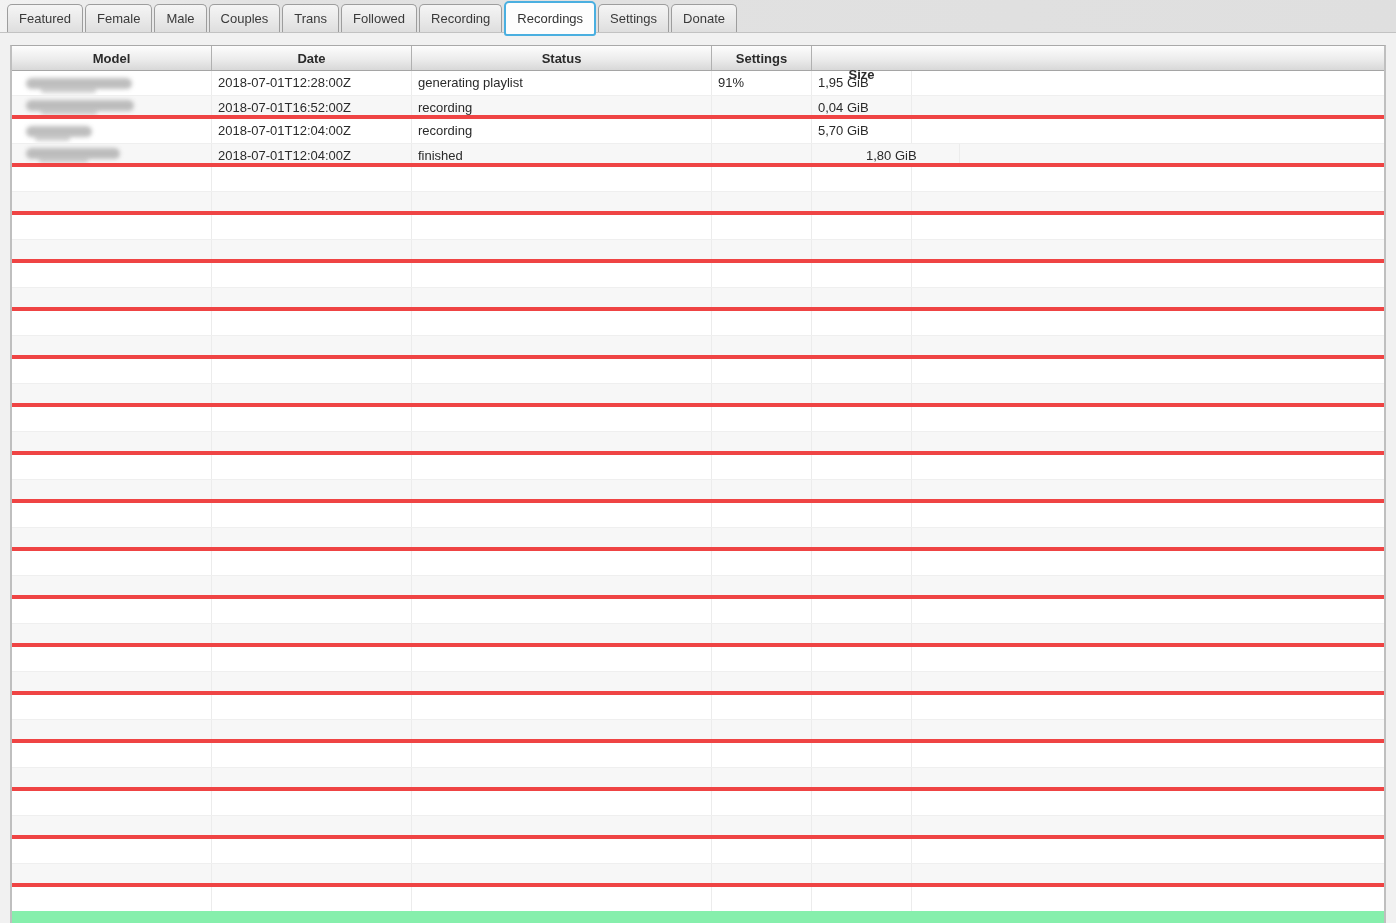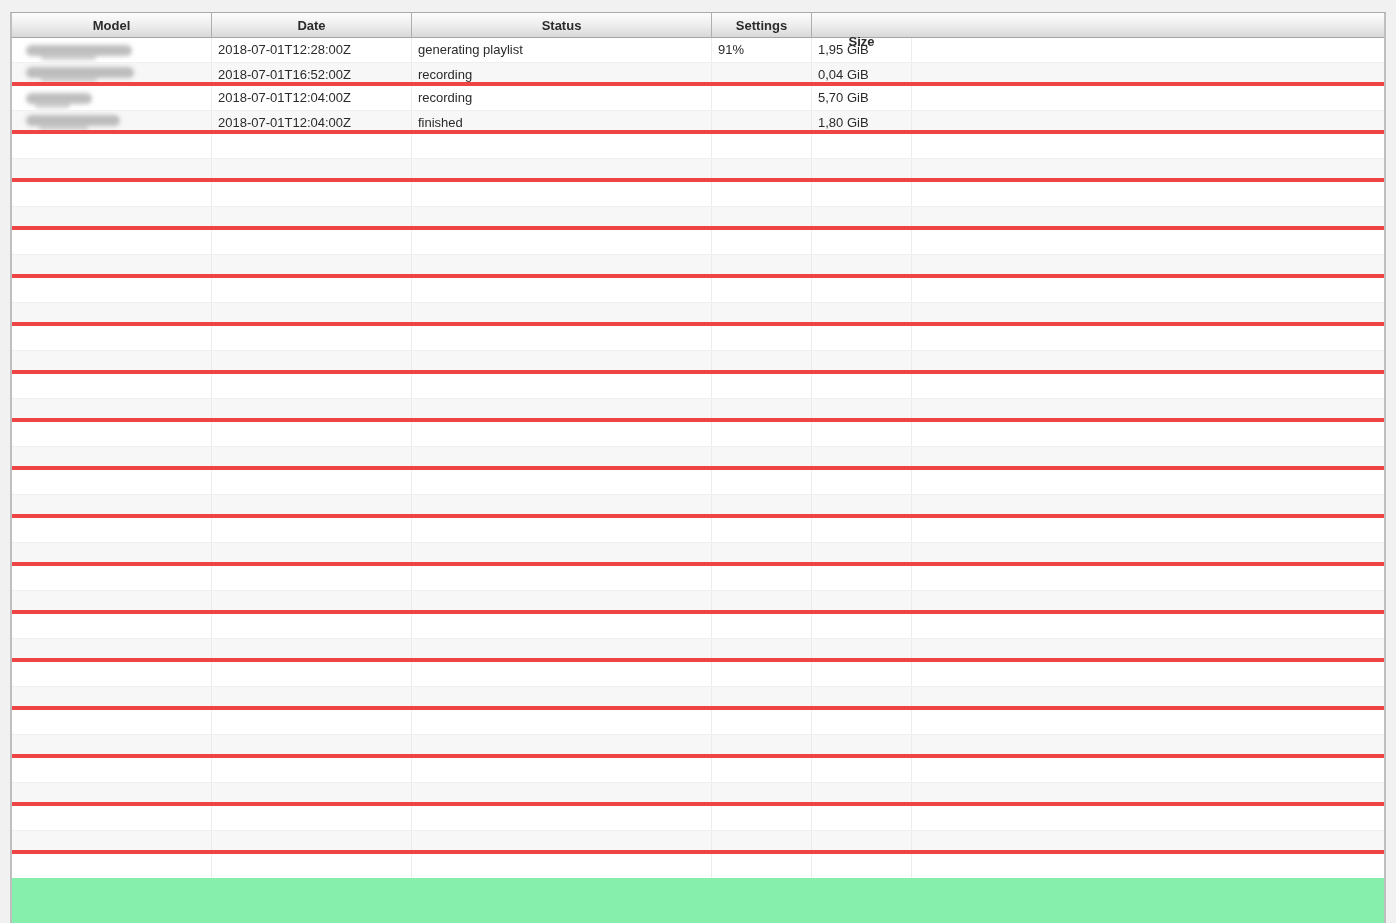--- a/index.html
+++ b/index.html
@@ -107,20 +107,32 @@
     width:52%;
     height:5px;
     background:#bdbdbd;
     border-radius:3px;
   }
 </style>
 </head>
 <body>
 
 <div>
+  <div class="tabstrip" id="tabstrip">
+      <div class="tab">Featured</div>
+      <div class="tab">Female</div>
+      <div class="tab">Male</div>
+      <div class="tab">Couples</div>
+      <div class="tab">Trans</div>
+      <div class="tab">Followed</div>
+      <div class="tab">Recording</div>
+      <div class="tab active">Recordings</div>
+      <div class="tab">Settings</div>
+      <div class="tab">Donate</div>
+    </div>
   <div>
     <div class="table-frame">
       <div class="thead" id="thead">
           <div class="th" style="width: 200px;">Model</div>
           <div class="th" style="width: 200px;">Date</div>
           <div class="th" style="width: 300px;">Status</div>
           <div class="th" style="width: 100px;">Settings</div>
           <div class="th" style="width: 100px; margin-top: 28px;">Size</div>
           <div class="th filler"></div>
         </div>
@@ -155,21 +167,21 @@
             <div class="cell size" style="width: 100px;">5,70 GiB</div>
             <div class="cell filler"></div>
           </div>
           <div class="row stripe">
             <div class="cell model" style="width: 200px;">
               <div class="redact" style="width: 94px;"></div>
             </div>
             <div class="cell date" style="width: 200px;">2018-07-01T12:04:00Z</div>
             <div class="cell status" style="width: 300px;">finished</div>
             <div class="cell progress" style="width: 100px;"></div>
-            <div class="cell size" style="width: 100px;">1,80 GiB</div>
+            <div class="cell size" style="width: 100px; margin-left: 48px;">1,80 GiB</div>
             <div class="cell filler"></div>
           </div>
           <div class="row">
             <div class="cell model" style="width: 200px;"></div>
             <div class="cell date" style="width: 200px;"></div>
             <div class="cell status" style="width: 300px;"></div>
             <div class="cell progress" style="width: 100px;"></div>
             <div class="cell size" style="width: 100px;"></div>
             <div class="cell filler"></div>
           </div>

